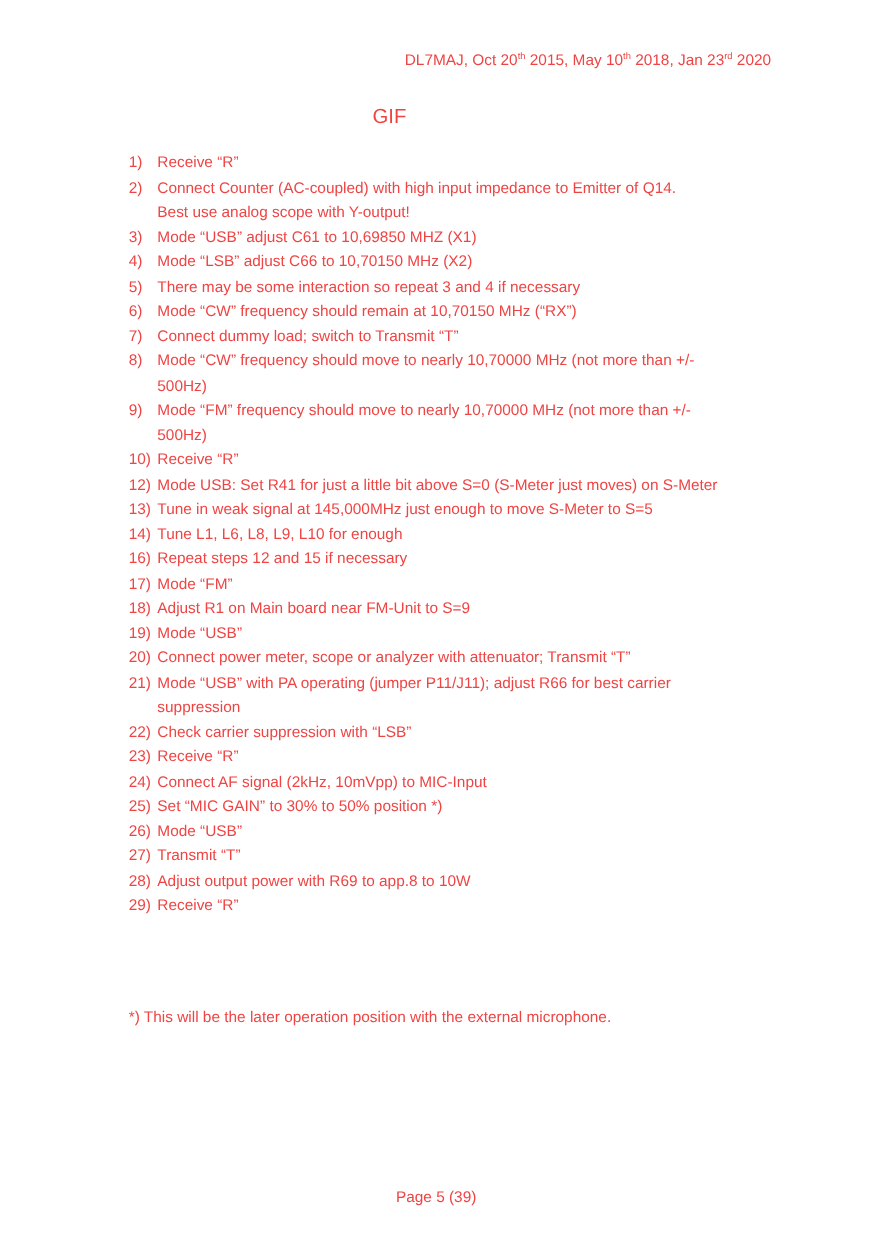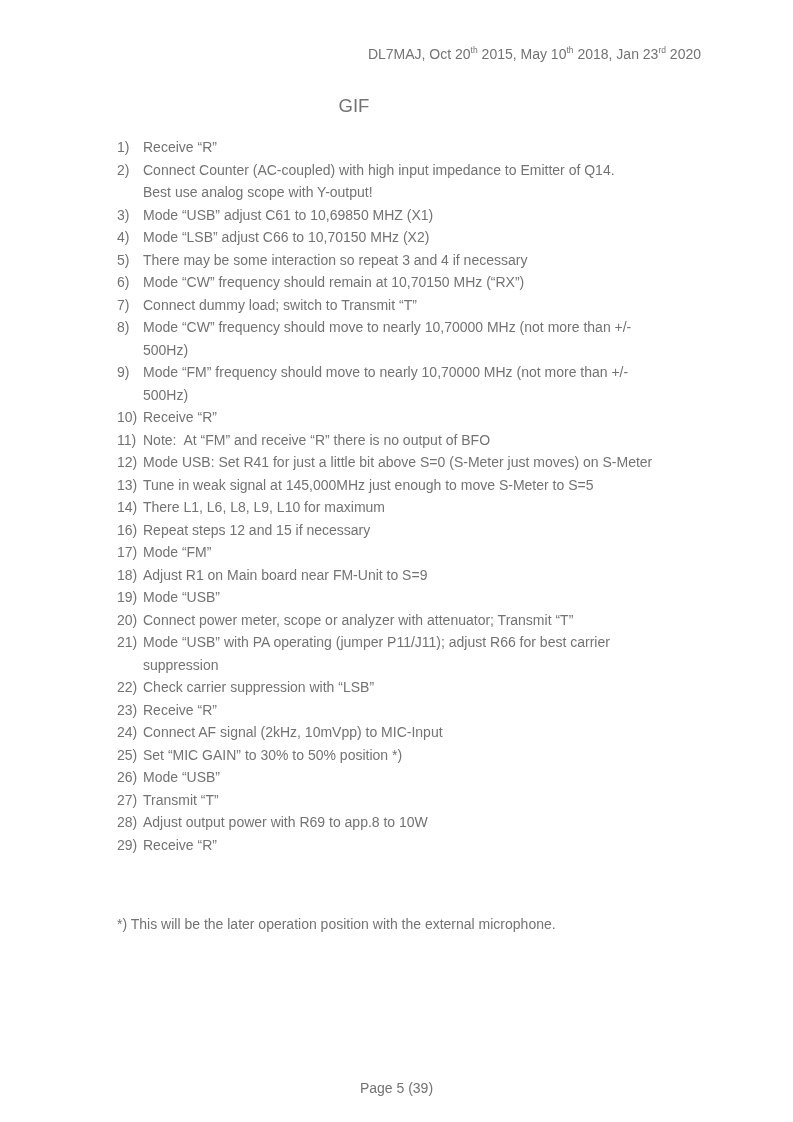--- a/index.html
+++ b/index.html
@@ -2,21 +2,21 @@
 <html><head>
 <meta charset="utf-8">
 <style>
   html, body { margin: 0; padding: 0; background: #ffffff; }
   .page {
     position: relative;
     width: 793px;
     height: 1122px;
     background: #ffffff;
     overflow: hidden;
-    color: #737373;
+    color: #ef4444;
     font-family: "Liberation Sans", sans-serif;
     font-size: 14px;
   }
   .header {
     position: absolute;
     top: 45px;
     right: 92px;
     line-height: 18px;
     white-space: nowrap;
   }
@@ -111,34 +111,30 @@
     </li>
       <li class="step">
       <span class="num">9)</span>
       <span class="txt"><span class="line">Mode “FM” frequency should move to nearly 10,70000 MHz (not more than +/-</span><span class="line">500Hz)</span></span>
     </li>
       <li class="step">
       <span class="num">10)</span>
       <span class="txt"><span class="line">Receive “R”</span></span>
     </li>
       <li class="step">
-      <span class="num">11)</span>
-      <span class="txt"><span class="line">Note:  At “FM” and receive “R” there is no output of BFO</span></span>
-    </li>
-      <li class="step">
       <span class="num">12)</span>
       <span class="txt"><span class="line">Mode USB: Set R41 for just a little bit above S=0 (S-Meter just moves) on S-Meter</span></span>
     </li>
       <li class="step">
       <span class="num">13)</span>
       <span class="txt"><span class="line">Tune in weak signal at 145,000MHz just enough to move S-Meter to S=5</span></span>
     </li>
       <li class="step">
       <span class="num">14)</span>
-      <span class="txt"><span class="line">There L1, L6, L8, L9, L10 for maximum</span></span>
+      <span class="txt"><span class="line">Tune L1, L6, L8, L9, L10 for enough</span></span>
     </li>
       <li class="step">
       <span class="num">16)</span>
       <span class="txt"><span class="line">Repeat steps 12 and 15 if necessary</span></span>
     </li>
       <li class="step">
       <span class="num">17)</span>
       <span class="txt"><span class="line">Mode “FM”</span></span>
     </li>
       <li class="step">

